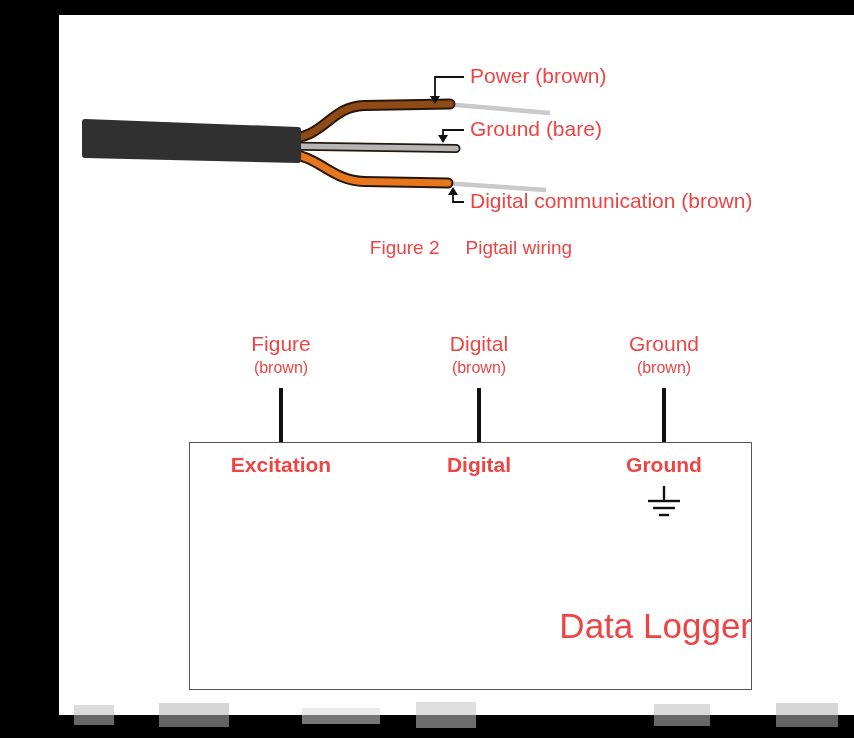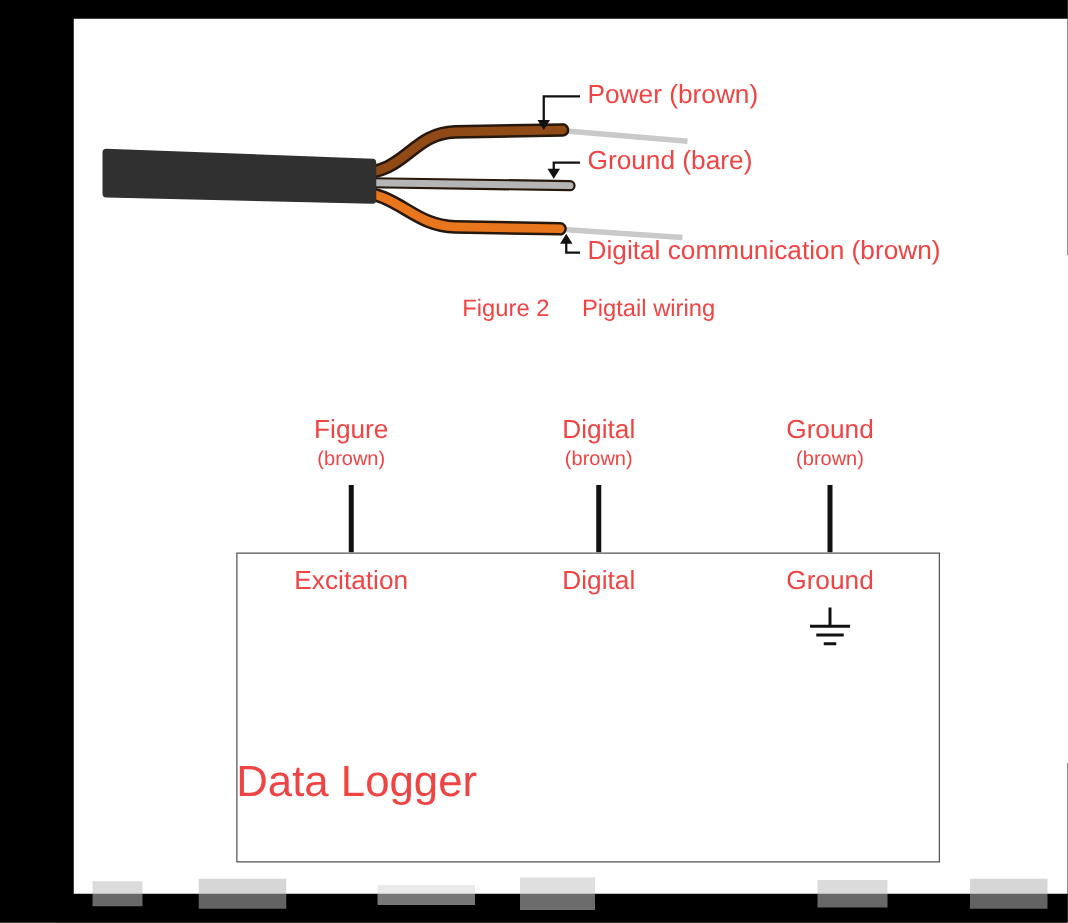--- a/index.html
+++ b/index.html
@@ -16,22 +16,22 @@
   .stripped{fill:none;stroke-linecap:butt;}
   .wire-label{position:absolute;font-size:21px;white-space:nowrap;}
   .caption{position:absolute;left:0;top:237px;width:854px;display:flex;justify-content:center;
            gap:26px;font-size:19px;font-weight:normal;}
   .col-label{position:absolute;top:295px;height:84px;width:240px;display:flex;flex-direction:column;
              justify-content:flex-end;align-items:center;text-align:center;font-size:21px;line-height:26px;}
   .col-label .small{font-size:16px;line-height:22px;}
   .vline{position:absolute;top:388px;width:4px;height:54px;background:#111;}
   #logger-box{position:absolute;left:145px;top:442px;width:563px;height:248px;
               border:1.5px solid #555;background:#fff;box-sizing:border-box;}
-  .terminal{position:absolute;top:452px;width:240px;text-align:center;font-size:21px;line-height:26px;}
-  #logger-title{position:absolute;left:145px;top:606px;width:563px;text-align:left;font-size:35px;}
+  .terminal{position:absolute;top:452px;width:240px;text-align:center;font-size:21px;line-height:26px;font-weight:bold;}
+  #logger-title{position:absolute;left:145px;top:606px;width:563px;text-align:right;font-size:35px;}
   .ground-sym line{stroke:#111;stroke-width:2.4;}
   .artifact{position:absolute;opacity:.55;}
 </style>
 </head>
 <body>
 
 <div id="page">
   <div id="panel"></div>
 
   <svg class="abs" style="left:0;top:0" width="854" height="250" viewBox="0 0 854 250">

